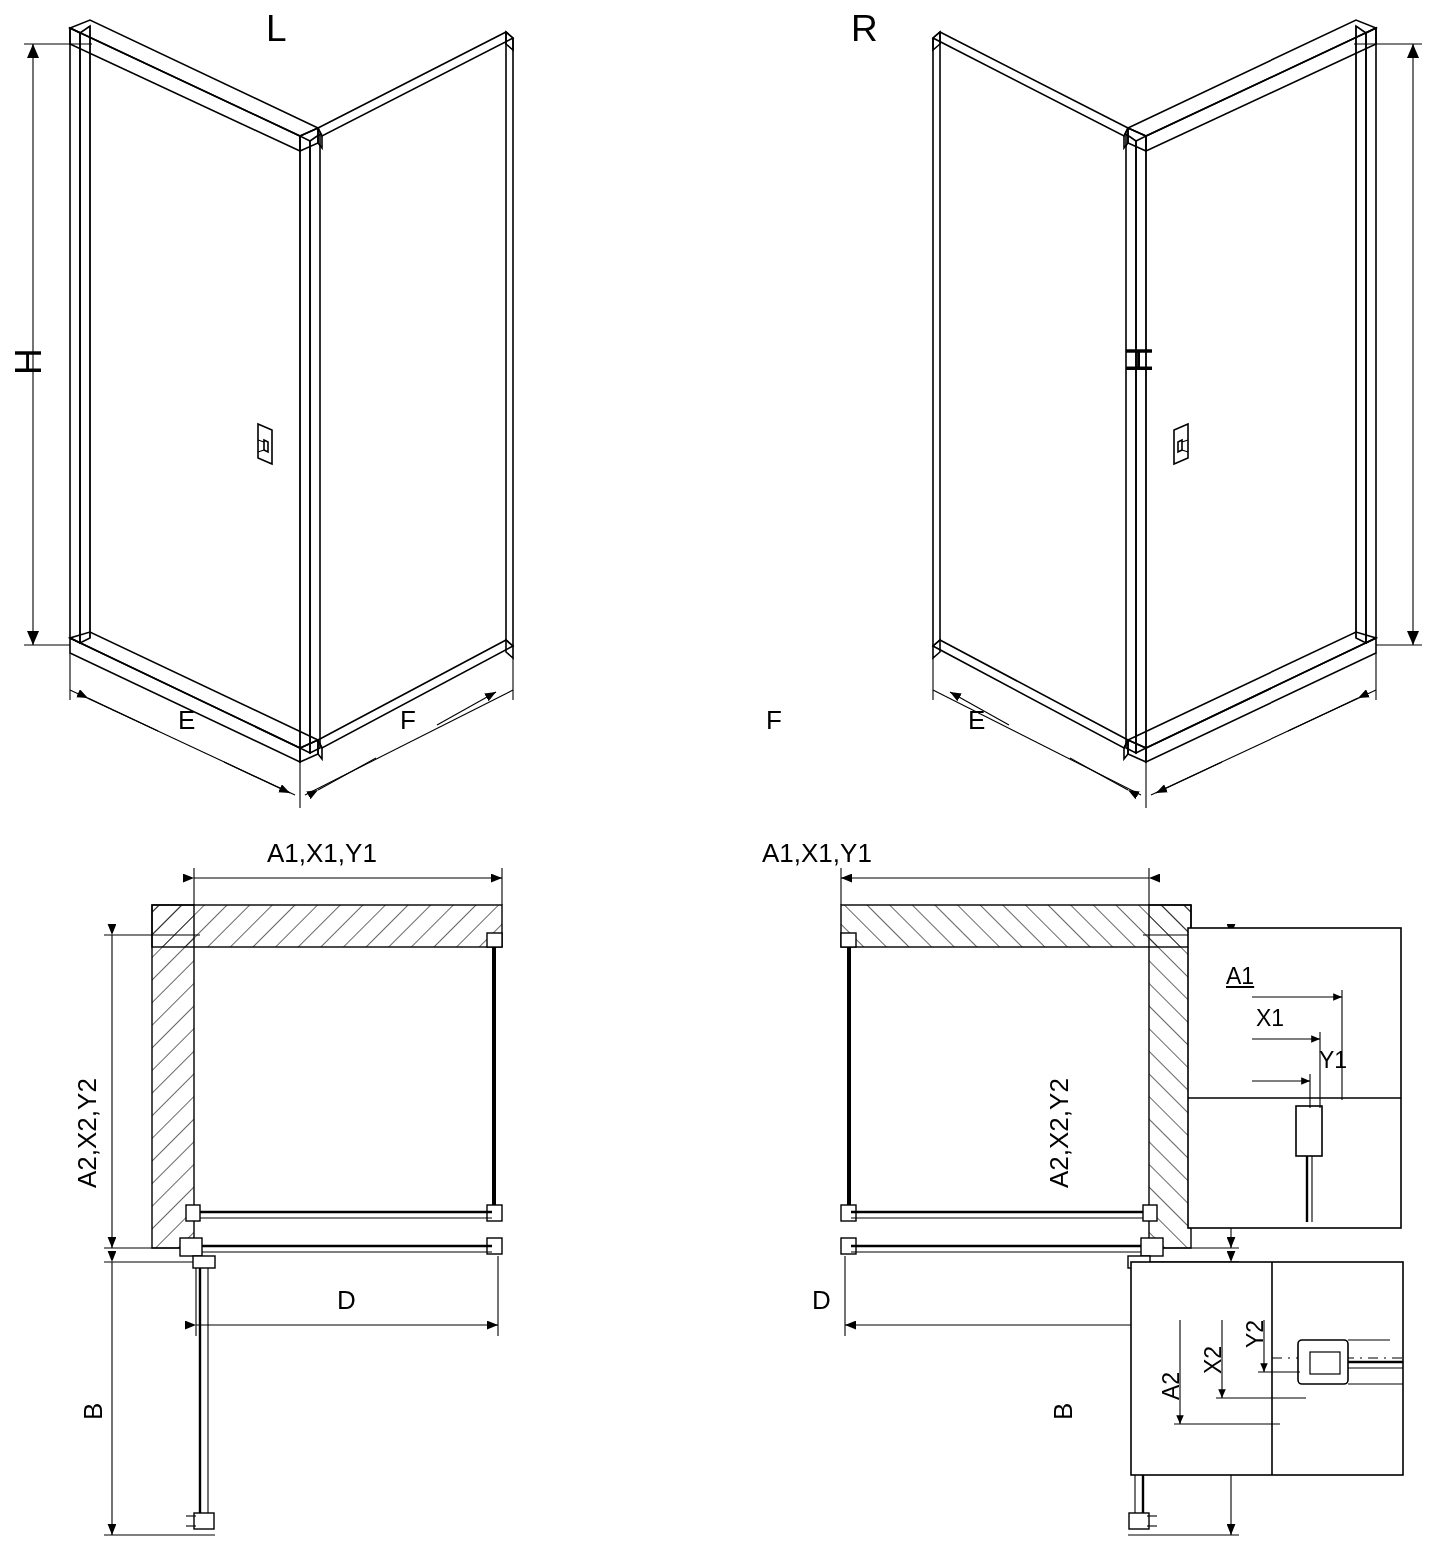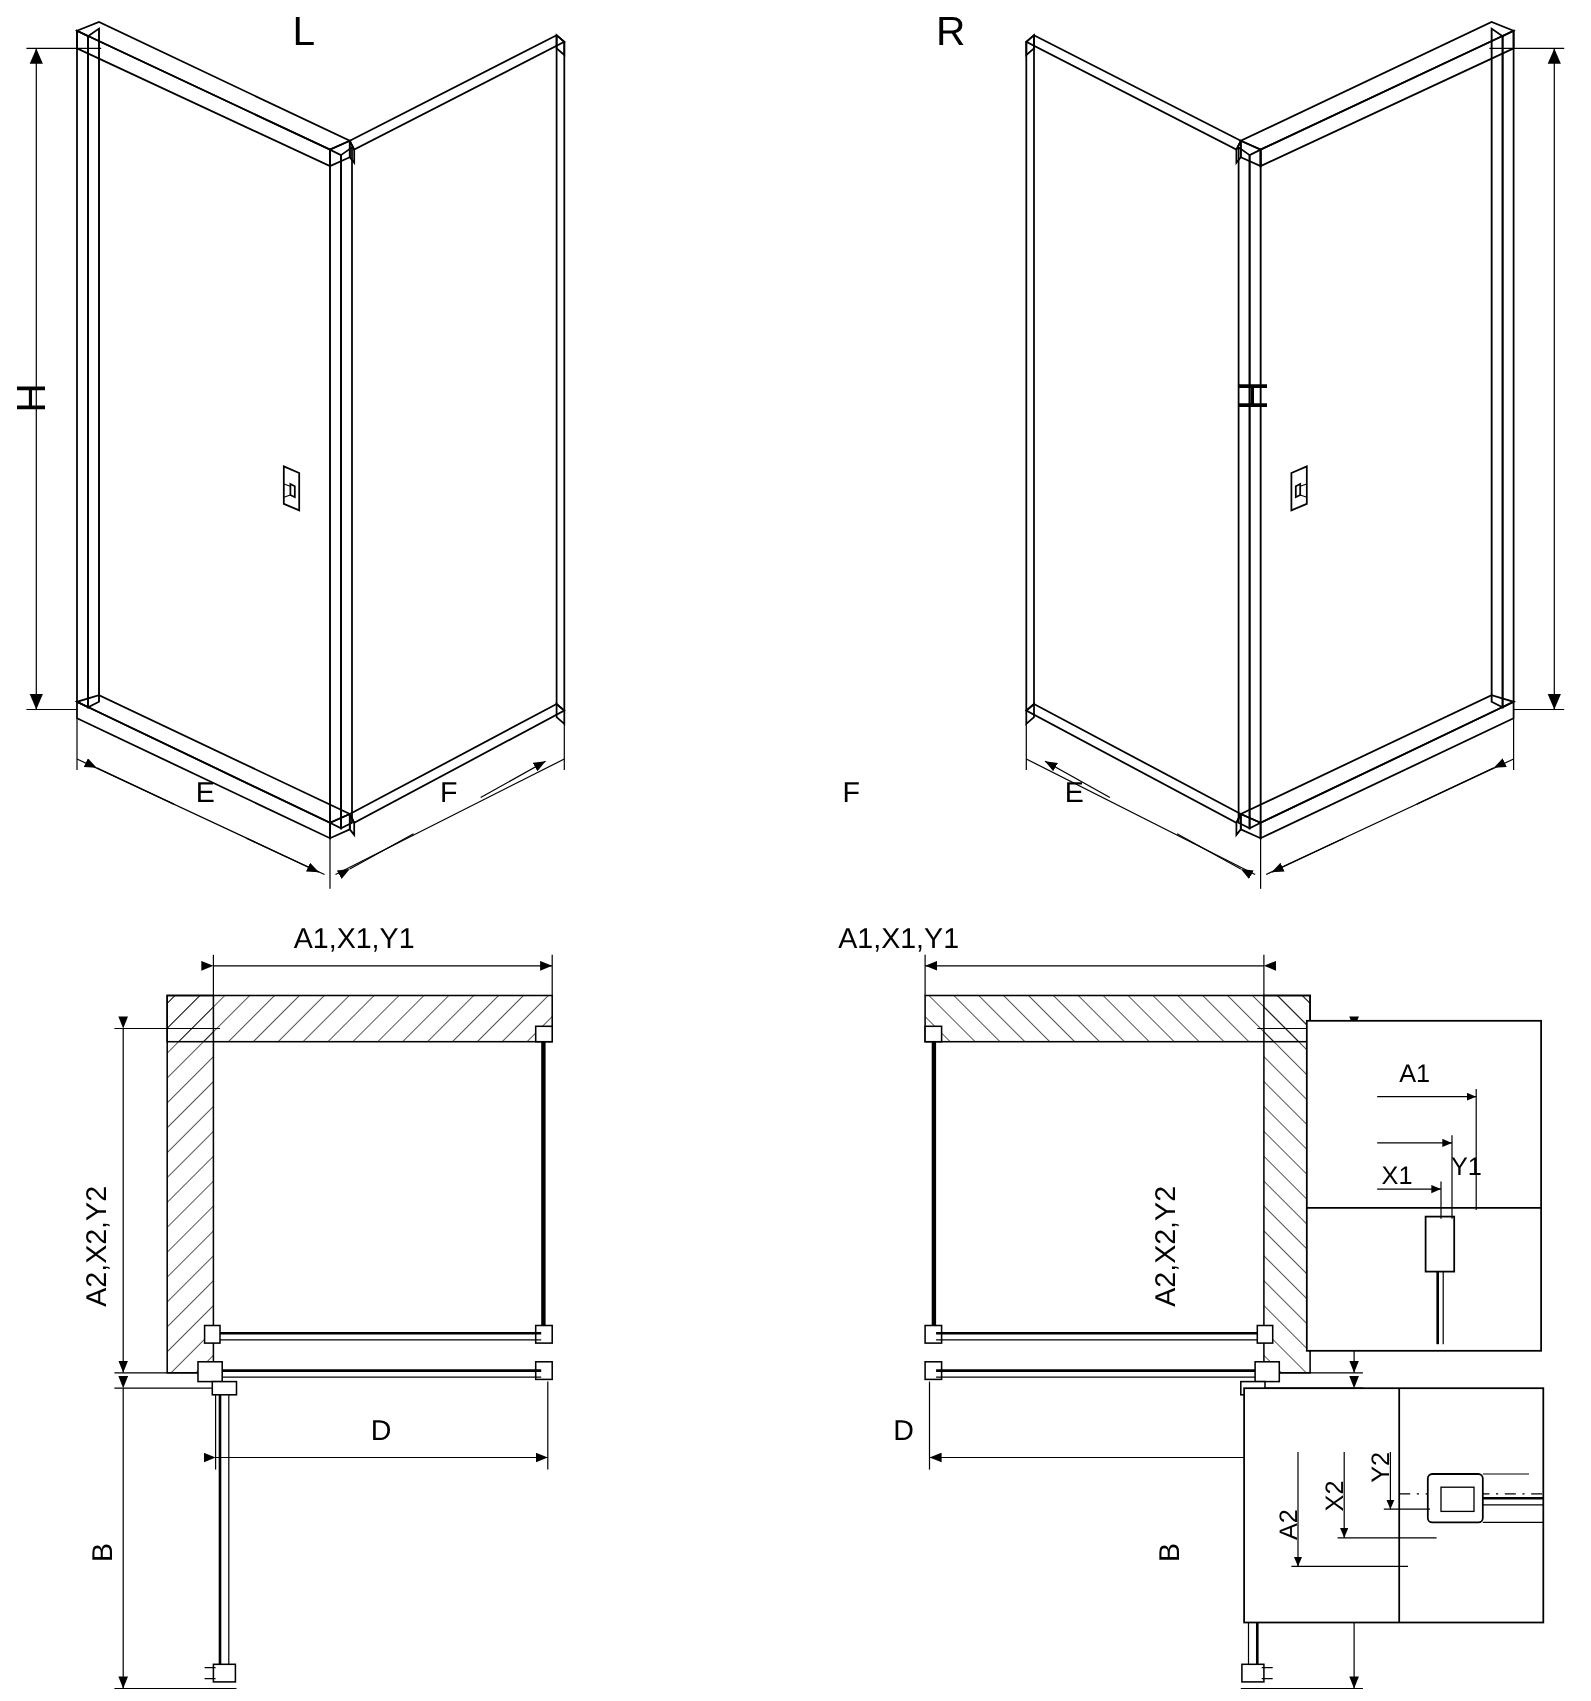--- a/index.html
+++ b/index.html
@@ -322,21 +322,21 @@
 
   <div class="lbl lbl-med rot90" style="left:74px; top:1188px;">A2,X2,Y2</div>
   <div class="lbl lbl-med rot90" style="left:1046px; top:1188px;">A2,X2,Y2</div>
 
   <div class="lbl lbl-med" style="left:337px; top:1287px;">D</div>
   <div class="lbl lbl-med" style="left:812px; top:1287px;">D</div>
 
   <div class="lbl lbl-med rot90" style="left:80px; top:1420px;">B</div>
   <div class="lbl lbl-med rot90" style="left:1050px; top:1420px;">B</div>
 
-  <div class="lbl lbl-sm" style="left:1272px; top:965px;">A1</div>
-  <div class="lbl lbl-sm" style="left:1256px; top:1057px;">X1</div>
+  <div class="lbl lbl-sm" style="left:1226px; top:965px;text-decoration:underline;">A1</div>
+  <div class="lbl lbl-sm" style="left:1256px; top:1007px;">X1</div>
   <div class="lbl lbl-sm" style="left:1319px; top:1049px;">Y1</div>
 
   <div class="lbl lbl-sm rot90" style="left:1160px; top:1400px;">A2</div>
   <div class="lbl lbl-sm rot90" style="left:1202px; top:1374px;">X2</div>
   <div class="lbl lbl-sm rot90" style="left:1244px; top:1348px;">Y2</div>
 
 </div>
 
 </body></html>

